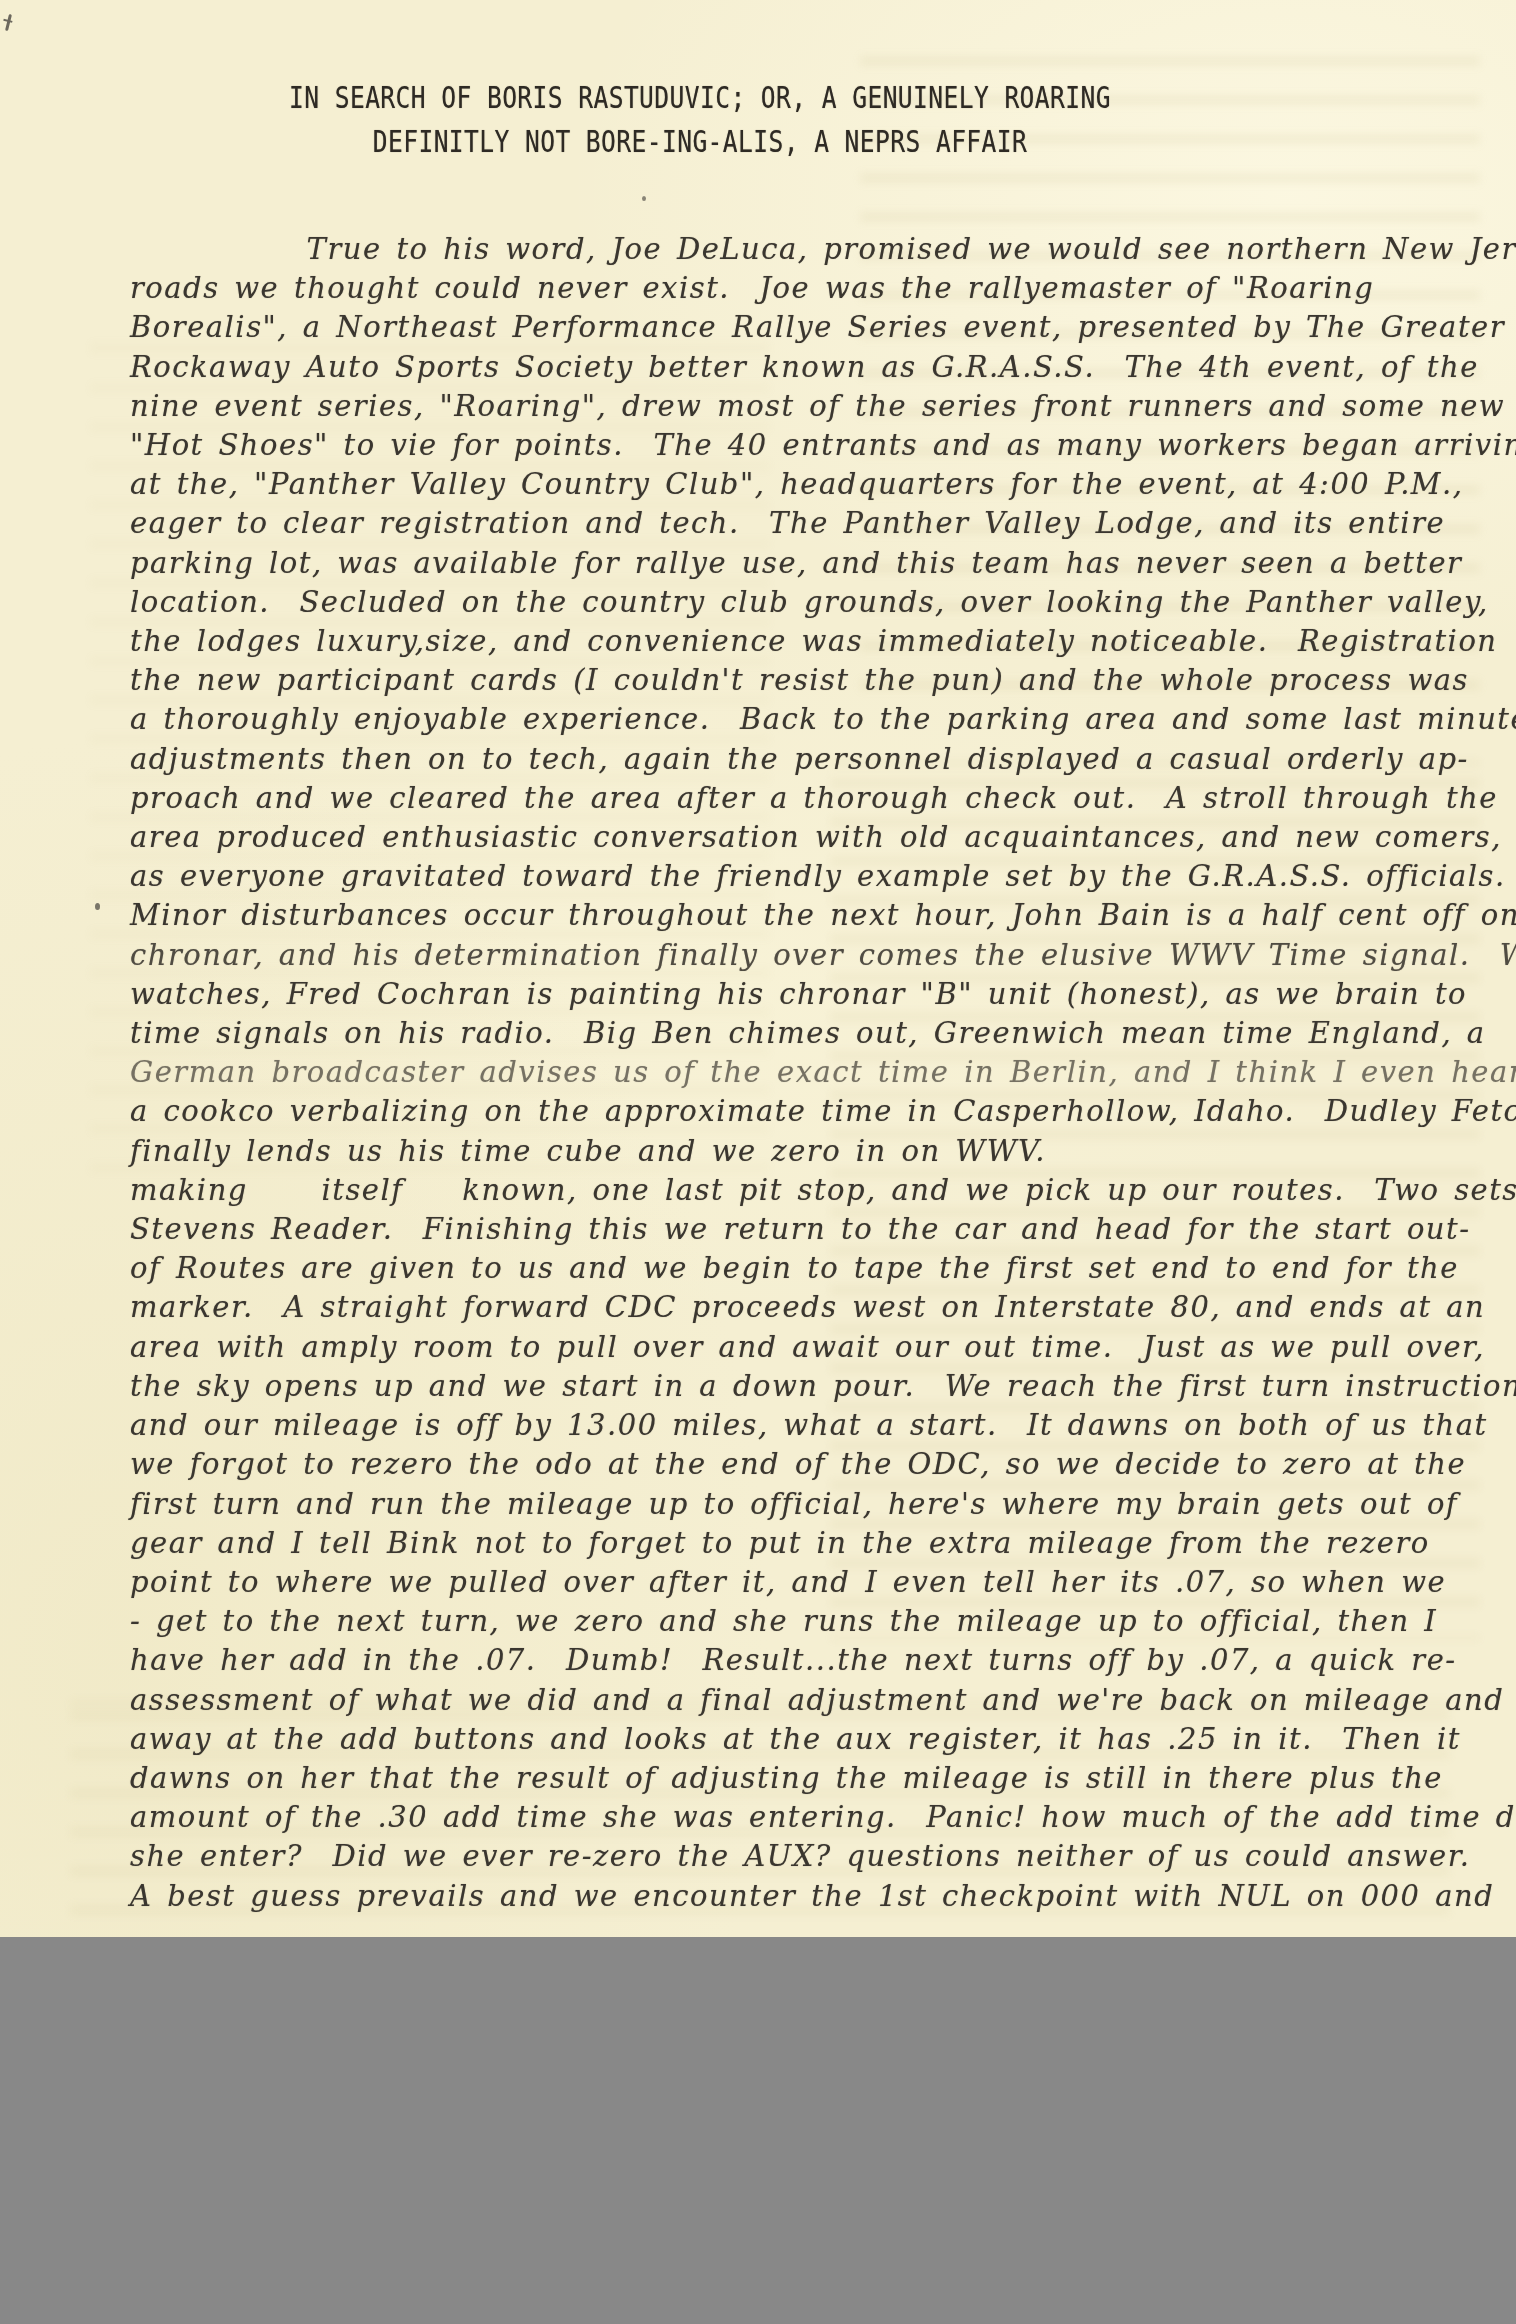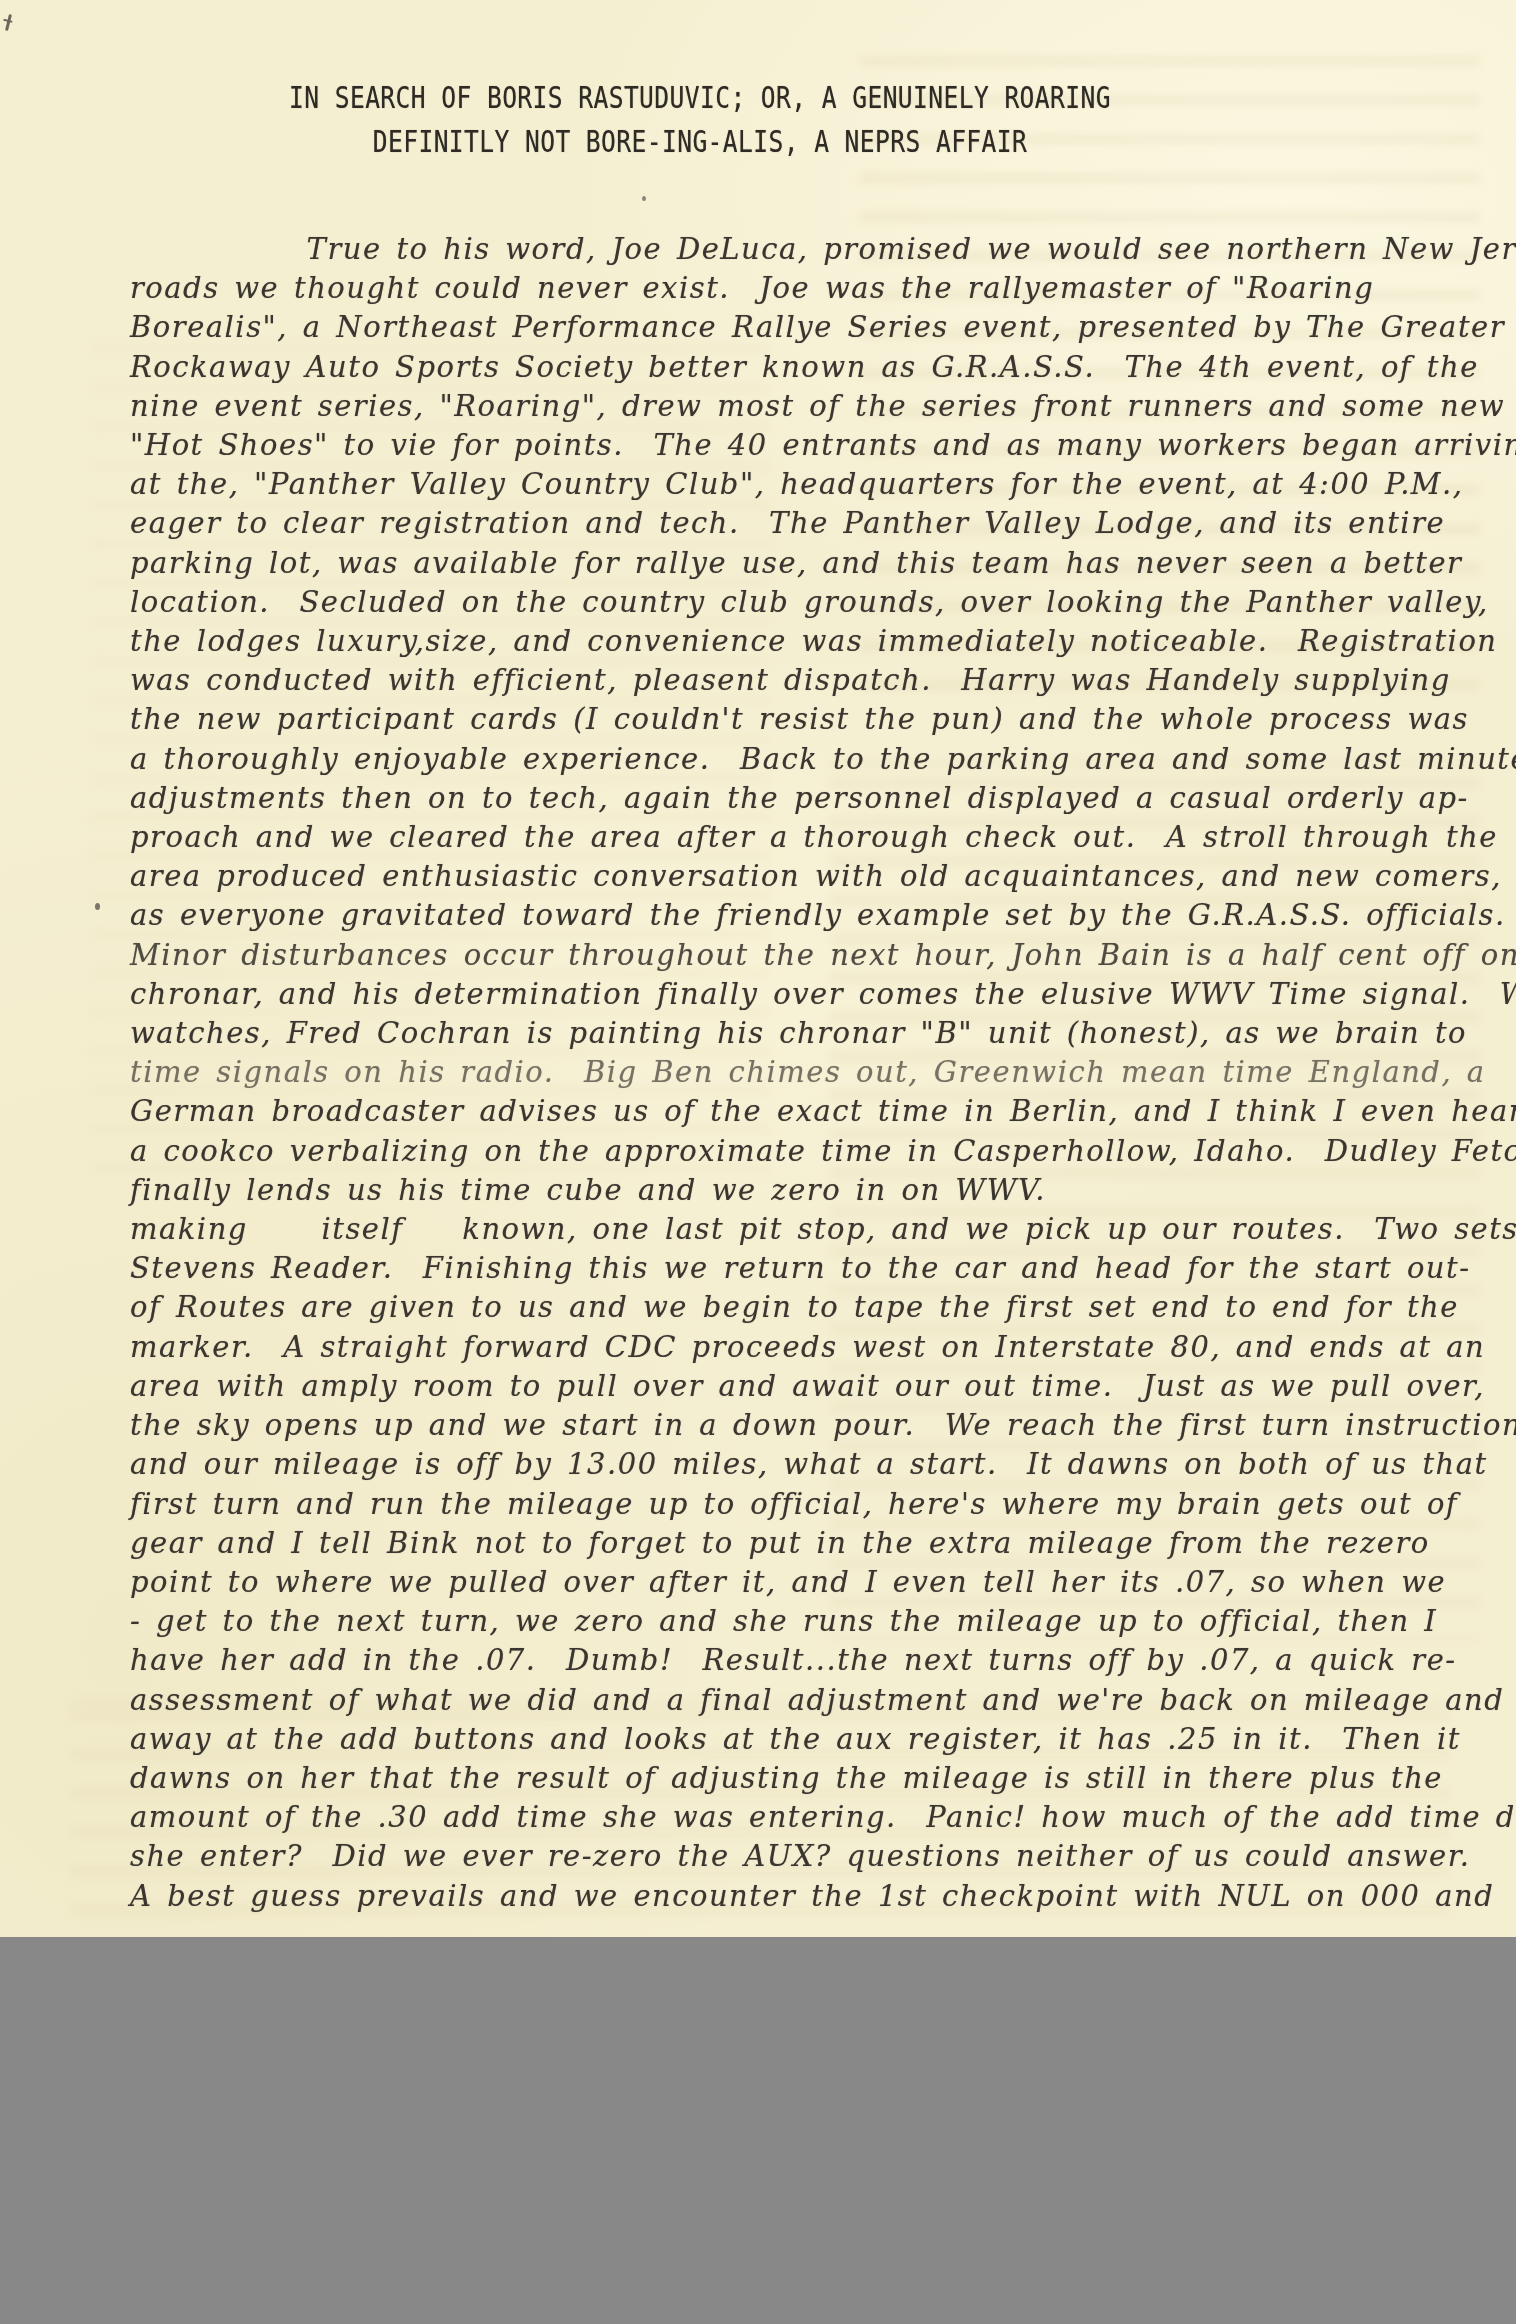--- a/index.html
+++ b/index.html
@@ -101,41 +101,41 @@
       <div class="line">roads we thought could never exist.  Joe was the rallyemaster of "Roaring</div>
       <div class="line">Borealis", a Northeast Performance Rallye Series event, presented by The Greater</div>
       <div class="line">Rockaway Auto Sports Society better known as G.R.A.S.S.  The 4th event, of the</div>
       <div class="line">nine event series, "Roaring", drew most of the series front runners and some new</div>
       <div class="line">"Hot Shoes" to vie for points.  The 40 entrants and as many workers began arriving</div>
       <div class="line">at the, "Panther Valley Country Club", headquarters for the event, at 4:00 P.M.,</div>
       <div class="line">eager to clear registration and tech.  The Panther Valley Lodge, and its entire</div>
       <div class="line">parking lot, was available for rallye use, and this team has never seen a better</div>
       <div class="line">location.  Secluded on the country club grounds, over looking the Panther valley,</div>
       <div class="line">the lodges luxury,size, and convenience was immediately noticeable.  Registration</div>
-      <div class="line">was conducted with efficient, pleasent dispatch.  Harry was Handely supplying</div>
       <div class="line">the new participant cards (I couldn't resist the pun) and the whole process was</div>
       <div class="line">a thoroughly enjoyable experience.  Back to the parking area and some last minute</div>
       <div class="line">adjustments then on to tech, again the personnel displayed a casual orderly ap-</div>
       <div class="line">proach and we cleared the area after a thorough check out.  A stroll through the</div>
       <div class="line">area produced enthusiastic conversation with old acquaintances, and new comers,</div>
       <div class="line">as everyone gravitated toward the friendly example set by the G.R.A.S.S. officials.</div>
       <div class="line">Minor disturbances occur throughout the next hour, John Bain is a half cent off on his</div>
       <div class="line">chronar, and his determination finally over comes the elusive WWV Time signal.  We</div>
       <div class="line">watches, Fred Cochran is painting his chronar "B" unit (honest), as we brain to</div>
       <div class="line">time signals on his radio.  Big Ben chimes out, Greenwich mean time England, a</div>
       <div class="line">German broadcaster advises us of the exact time in Berlin, and I think I even heard</div>
       <div class="line">a cookco verbalizing on the approximate time in Casperhollow, Idaho.  Dudley Fetch</div>
       <div class="line">finally lends us his time cube and we zero in on WWV.</div>
       <div class="line">making     itself    known, one last pit stop, and we pick up our routes.  Two sets</div>
       <div class="line">Stevens Reader.  Finishing this we return to the car and head for the start out-</div>
       <div class="line">of Routes are given to us and we begin to tape the first set end to end for the</div>
       <div class="line">marker.  A straight forward CDC proceeds west on Interstate 80, and ends at an</div>
       <div class="line">area with amply room to pull over and await our out time.  Just as we pull over,</div>
       <div class="line">the sky opens up and we start in a down pour.  We reach the first turn instruction</div>
       <div class="line">and our mileage is off by 13.00 miles, what a start.  It dawns on both of us that</div>
+      <div class="line">we forgot to rezero the odo at the end of the ODC, so we decide to zero at the</div>
       <div class="line">first turn and run the mileage up to official, here's where my brain gets out of</div>
       <div class="line">gear and I tell Bink not to forget to put in the extra mileage from the rezero</div>
       <div class="line">point to where we pulled over after it, and I even tell her its .07, so when we</div>
       <div class="line">- get to the next turn, we zero and she runs the mileage up to official, then I</div>
       <div class="line">have her add in the .07.  Dumb!  Result...the next turns off by .07, a quick re-</div>
       <div class="line">assessment of what we did and a final adjustment and we're back on mileage and</div>
       <div class="line">away at the add buttons and looks at the aux register, it has .25 in it.  Then it</div>
       <div class="line">dawns on her that the result of adjusting the mileage is still in there plus the</div>
       <div class="line">amount of the .30 add time she was entering.  Panic! how much of the add time did</div>
       <div class="line">she enter?  Did we ever re-zero the AUX? questions neither of us could answer.</div>

